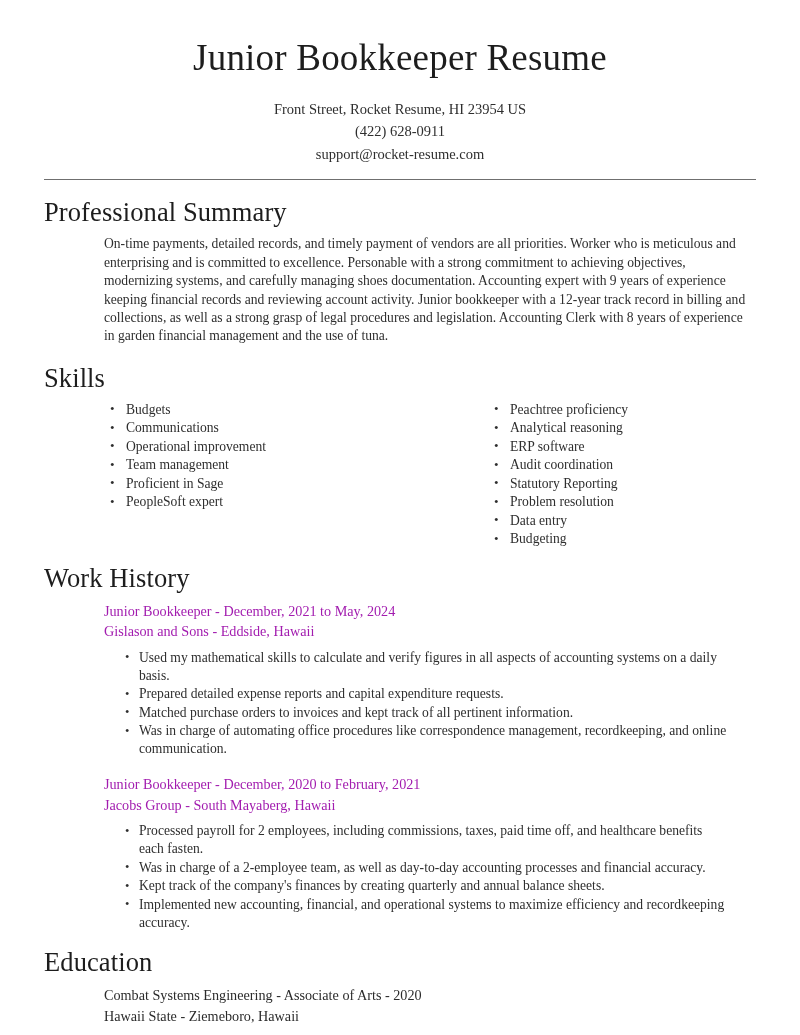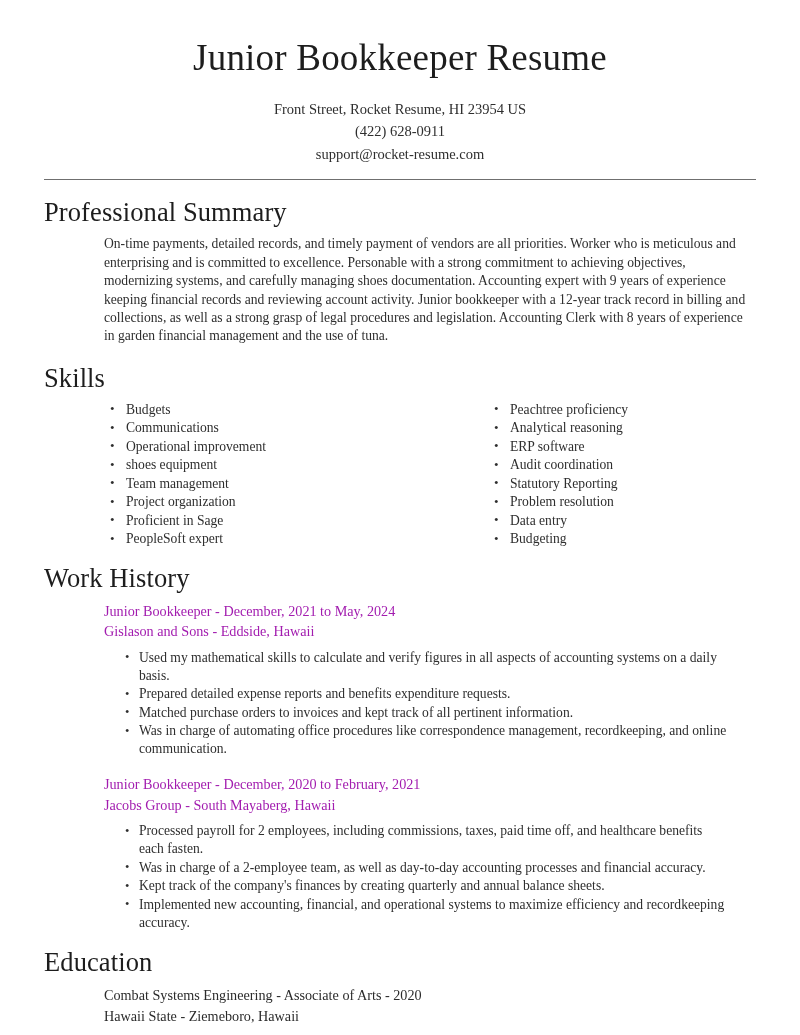--- a/index.html
+++ b/index.html
@@ -178,23 +178,21 @@
   </div>
 
   <div class="section">
     <h2 class="section-heading">Skills</h2>
     <div class="skills-wrap">
       <div class="skills-col">
         <ul class="bullets">
           <li>Budgets</li>
           <li>Communications</li>
           <li>Operational improvement</li>
-          <li>shoes equipment</li>
           <li>Team management</li>
-          <li>Project organization</li>
           <li>Proficient in Sage</li>
           <li>PeopleSoft expert</li>
         </ul>
       </div>
       <div class="skills-col">
         <ul class="bullets">
           <li>Peachtree proficiency</li>
           <li>Analytical reasoning</li>
           <li>ERP software</li>
           <li>Audit coordination</li>
@@ -208,21 +206,21 @@
   </div>
 
   <div class="section mt-work">
     <h2 class="section-heading">Work History</h2>
 
     <div class="job">
       <div class="job-line">Junior Bookkeeper - December, 2021 to May, 2024</div>
       <div class="job-line">Gislason and Sons - Eddside, Hawaii</div>
       <ul class="job-bullets">
         <li>Used my mathematical skills to calculate and verify figures in all aspects of accounting systems on a daily basis.</li>
-        <li>Prepared detailed expense reports and benefits expenditure requests.</li>
+        <li>Prepared detailed expense reports and capital expenditure requests.</li>
         <li>Matched purchase orders to invoices and kept track of all pertinent information.</li>
         <li>Was in charge of automating office procedures like correspondence management, recordkeeping, and online communication.</li>
       </ul>
     </div>
 
     <div class="job">
       <div class="job-line">Junior Bookkeeper - December, 2020 to February, 2021</div>
       <div class="job-line">Jacobs Group - South Mayaberg, Hawaii</div>
       <ul class="job-bullets">
         <li>Processed payroll for 2 employees, including commissions, taxes, paid time off, and healthcare benefits each fasten.</li>

